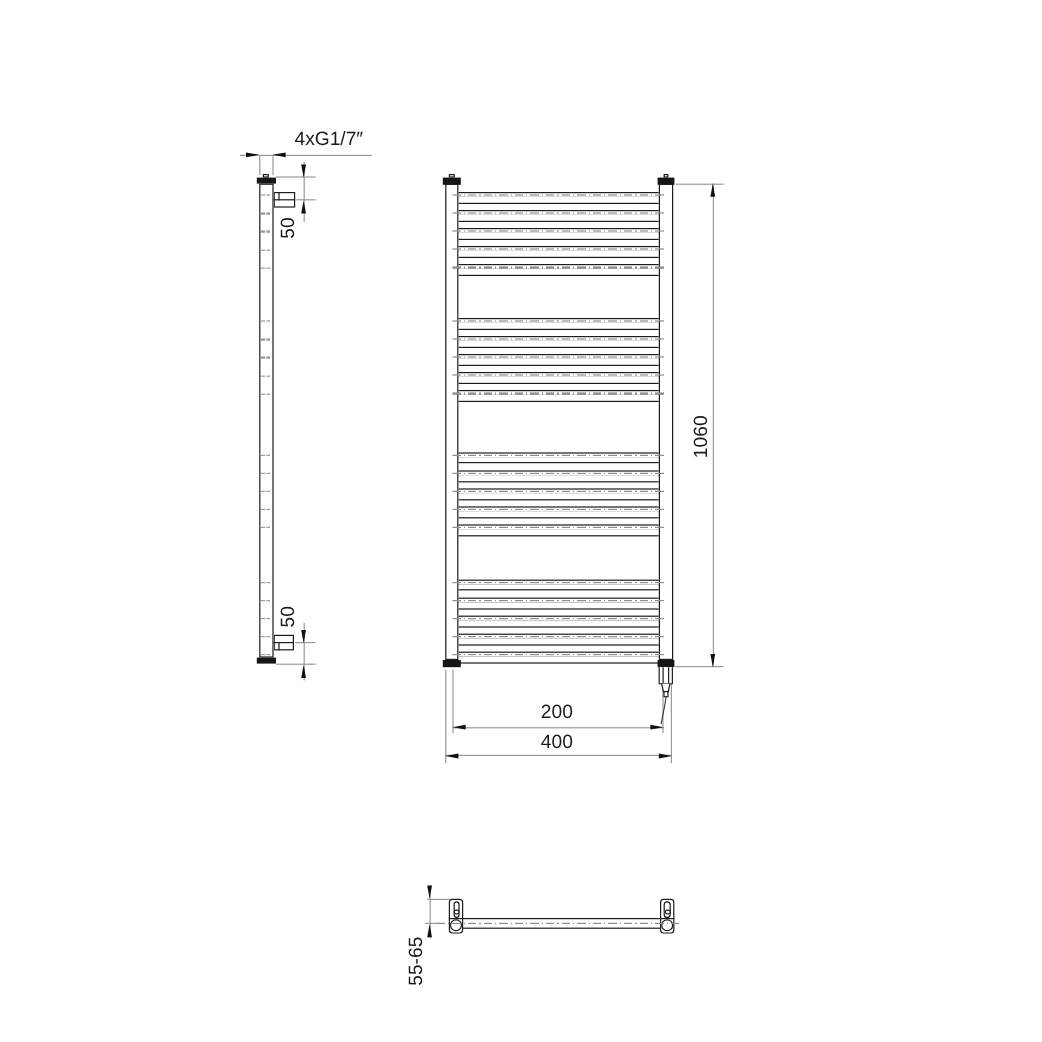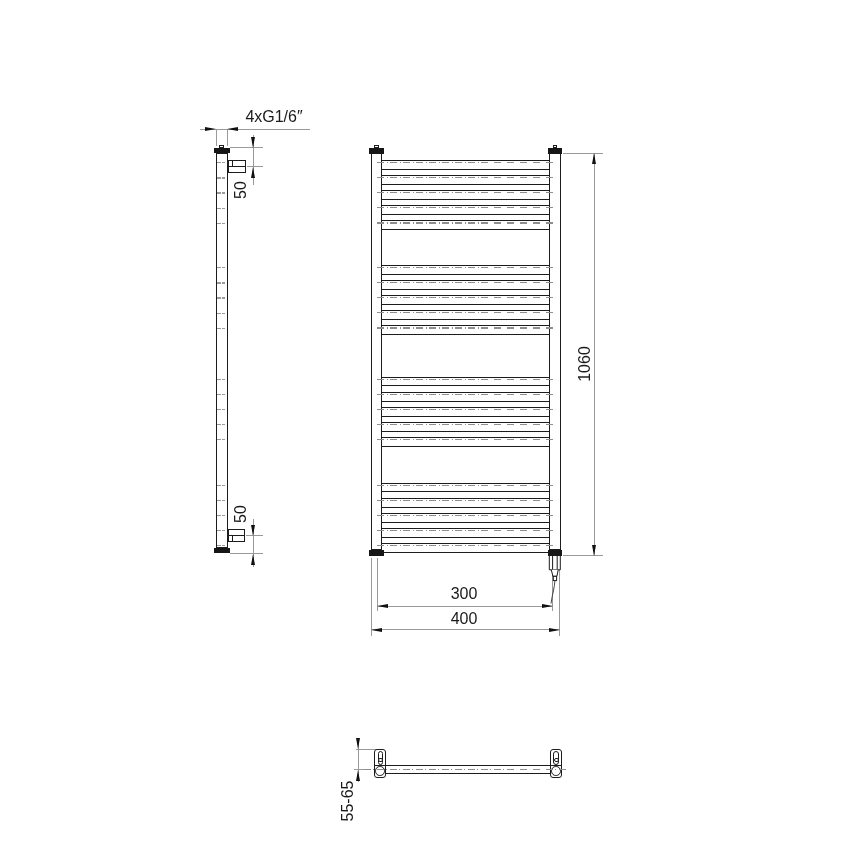--- a/index.html
+++ b/index.html
@@ -222,21 +222,21 @@
   <div class="arr a-u" style="left:251.4px;top:553.5px"></div>
   <div class="arr a-u" style="left:592.4px;top:152.6px"></div>
   <div class="arr a-d" style="left:592.4px;top:545.4px"></div>
   <div class="arr a-l" style="left:377.3px;top:603.8px"></div>
   <div class="arr a-r" style="left:541.8px;top:603.8px"></div>
   <div class="arr a-l" style="left:370.8px;top:627.6px"></div>
   <div class="arr a-r" style="left:548.5px;top:627.6px"></div>
   <div class="arr a-d" style="left:356.2px;top:737.6px"></div>
   <div class="arr a-u" style="left:356.2px;top:769.7px"></div>
 
-  <div class="txt" style="left:242px;top:109px;width:64px">4xG1/6″</div>
+  <div class="txt" style="left:242px;top:109px;width:64px">4xG1/7″</div>
   <div class="txt rot" style="left:229px;top:182px;width:24px">50</div>
   <div class="txt rot" style="left:229px;top:506px;width:24px">50</div>
   <div class="txt rot" style="left:562.5px;top:356px;width:44px">1060</div>
-  <div class="txt" style="left:444px;top:585.5px;width:40px">300</div>
+  <div class="txt" style="left:444px;top:585.5px;width:40px">200</div>
   <div class="txt" style="left:444px;top:610.5px;width:40px">400</div>
   <div class="txt rot" style="left:324.5px;top:792.5px;width:46px">55-65</div>
 
 </div>
 
 </body></html>

